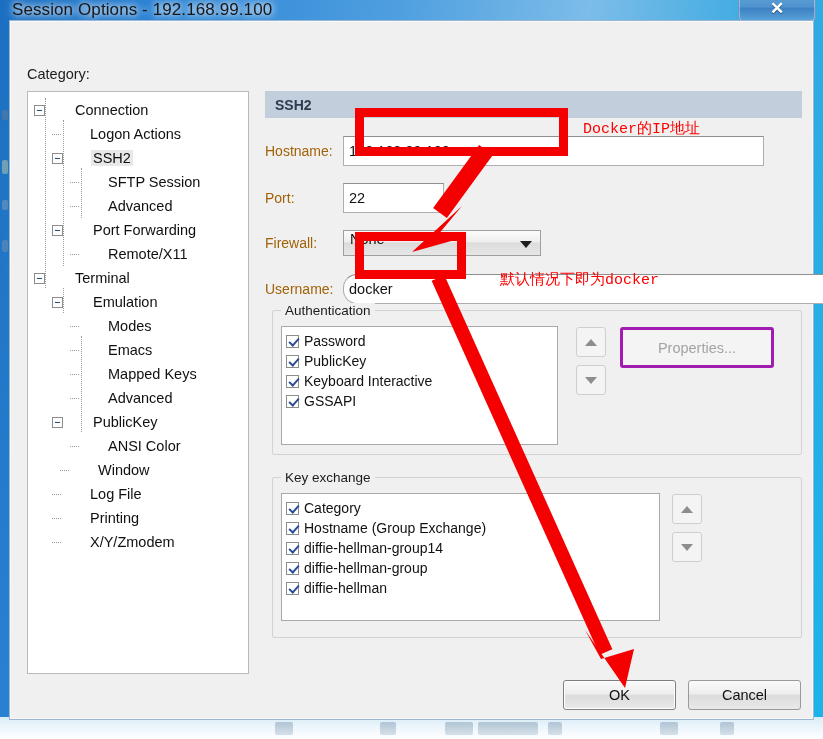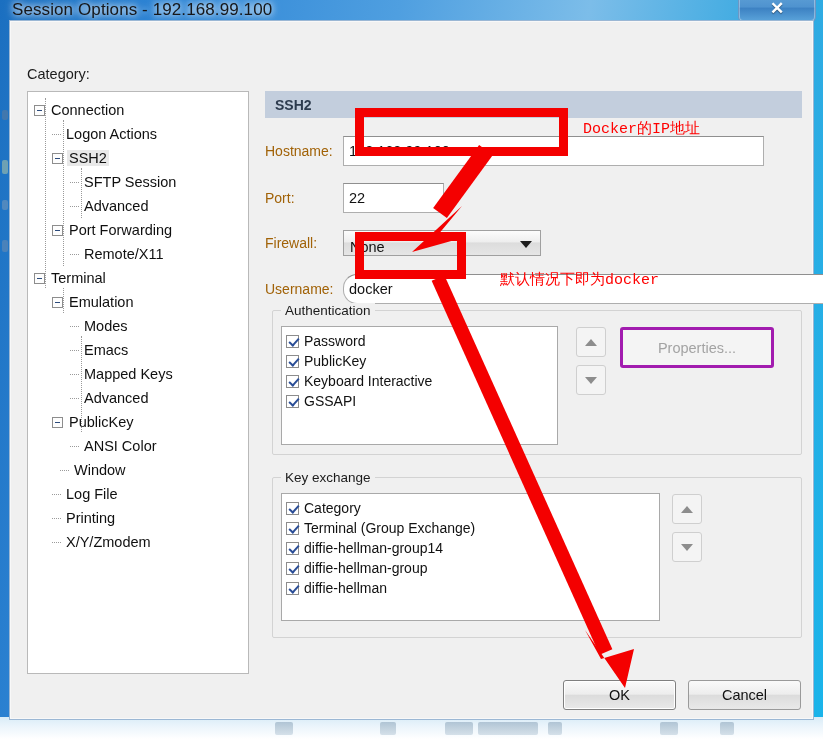--- a/index.html
+++ b/index.html
@@ -79,21 +79,21 @@
   }
   .tnode {
     position: relative;
     height: 24px;
     display: flex; align-items: center;
     font-size: 14.5px;
     color: #101010;
     white-space: nowrap;
     cursor: default;
   }
-  .tnode .lbl { padding: 0 2px; }
+  .tnode .lbl { padding: 0 2px; margin-left: 24px; }
   .tnode.sel .lbl { background: #e8e8e8; }
   .exp {
     width: 11px; height: 11px;
     border: 1px solid #8d8d8d;
     background: #fdfdfd;
     position: relative;
     flex: 0 0 auto;
     margin-right: 4px;
   }
   .exp::before {
@@ -142,21 +142,21 @@
     padding: 0 5px;
     display: flex; align-items: center;
     font-family: "Liberation Sans", sans-serif;
   }
 
   .combo {
     height: 26px;
     width: 198px;
     border: 1px solid #a0a0a0;
     background: linear-gradient(180deg, #fcfcfc 0%, #eeeeee 45%, #dcdcdc 50%, #e6e6e6 100%);
-    display: flex; align-items: flex-end;
+    display: flex; align-items: flex-start;
     padding-left: 6px;
     font-size: 14.5px; color: #111;
     position: relative;
     cursor: pointer;
   }
   .combo .caret {
     position: absolute; right: 8px; top: 50%;
     margin-top: -2px;
     width: 0; height: 0;
     border-left: 6px solid transparent;
@@ -453,21 +453,21 @@
     <div class="groupbox" style="left:7px; top:379px; width:530px; height:168px;">
       <div class="gb-frame"></div>
       <div class="gb-title">Key exchange</div>
       <div class="listbox" id="kex-list" style="left:9px; top:23px; width:379px; height:128px;">
           <div class="citem">
             <span class="cbox"></span>
             <span>Category</span>
           </div>
           <div class="citem">
             <span class="cbox"></span>
-            <span>Terminal (Group Exchange)</span>
+            <span>Hostname (Group Exchange)</span>
           </div>
           <div class="citem">
             <span class="cbox"></span>
             <span>diffie-hellman-group14</span>
           </div>
           <div class="citem">
             <span class="cbox"></span>
             <span>diffie-hellman-group</span>
           </div>
           <div class="citem">

